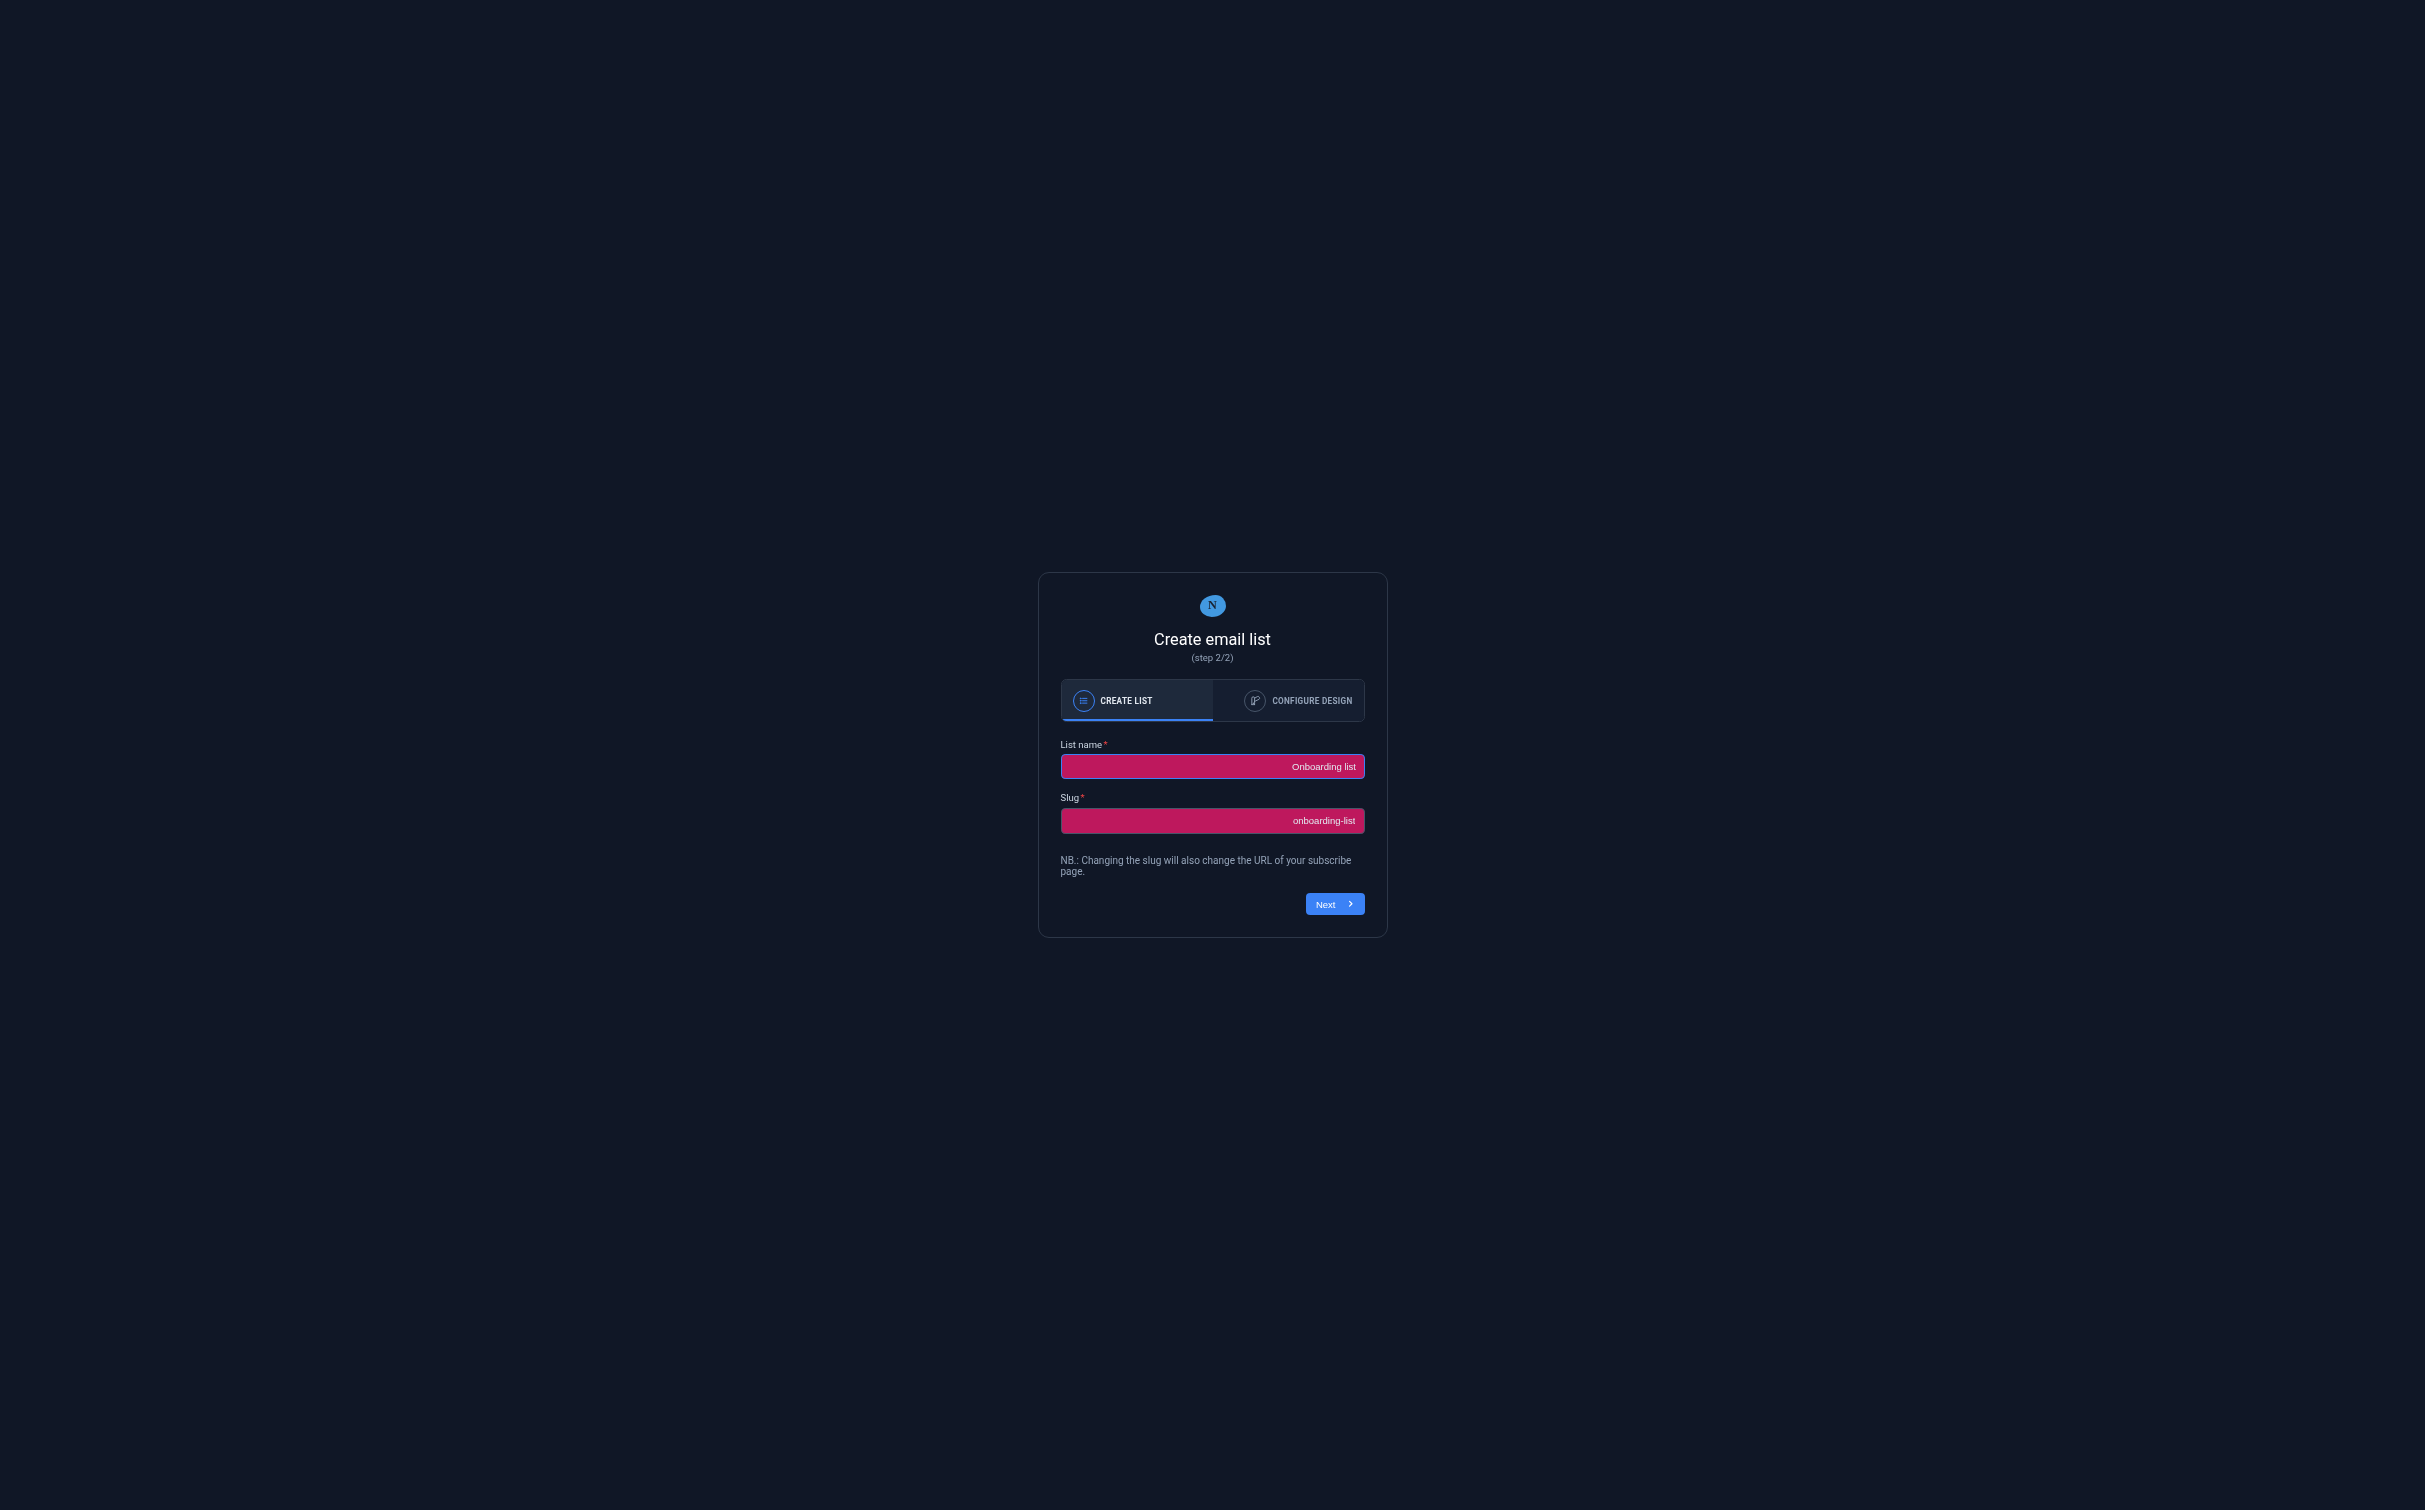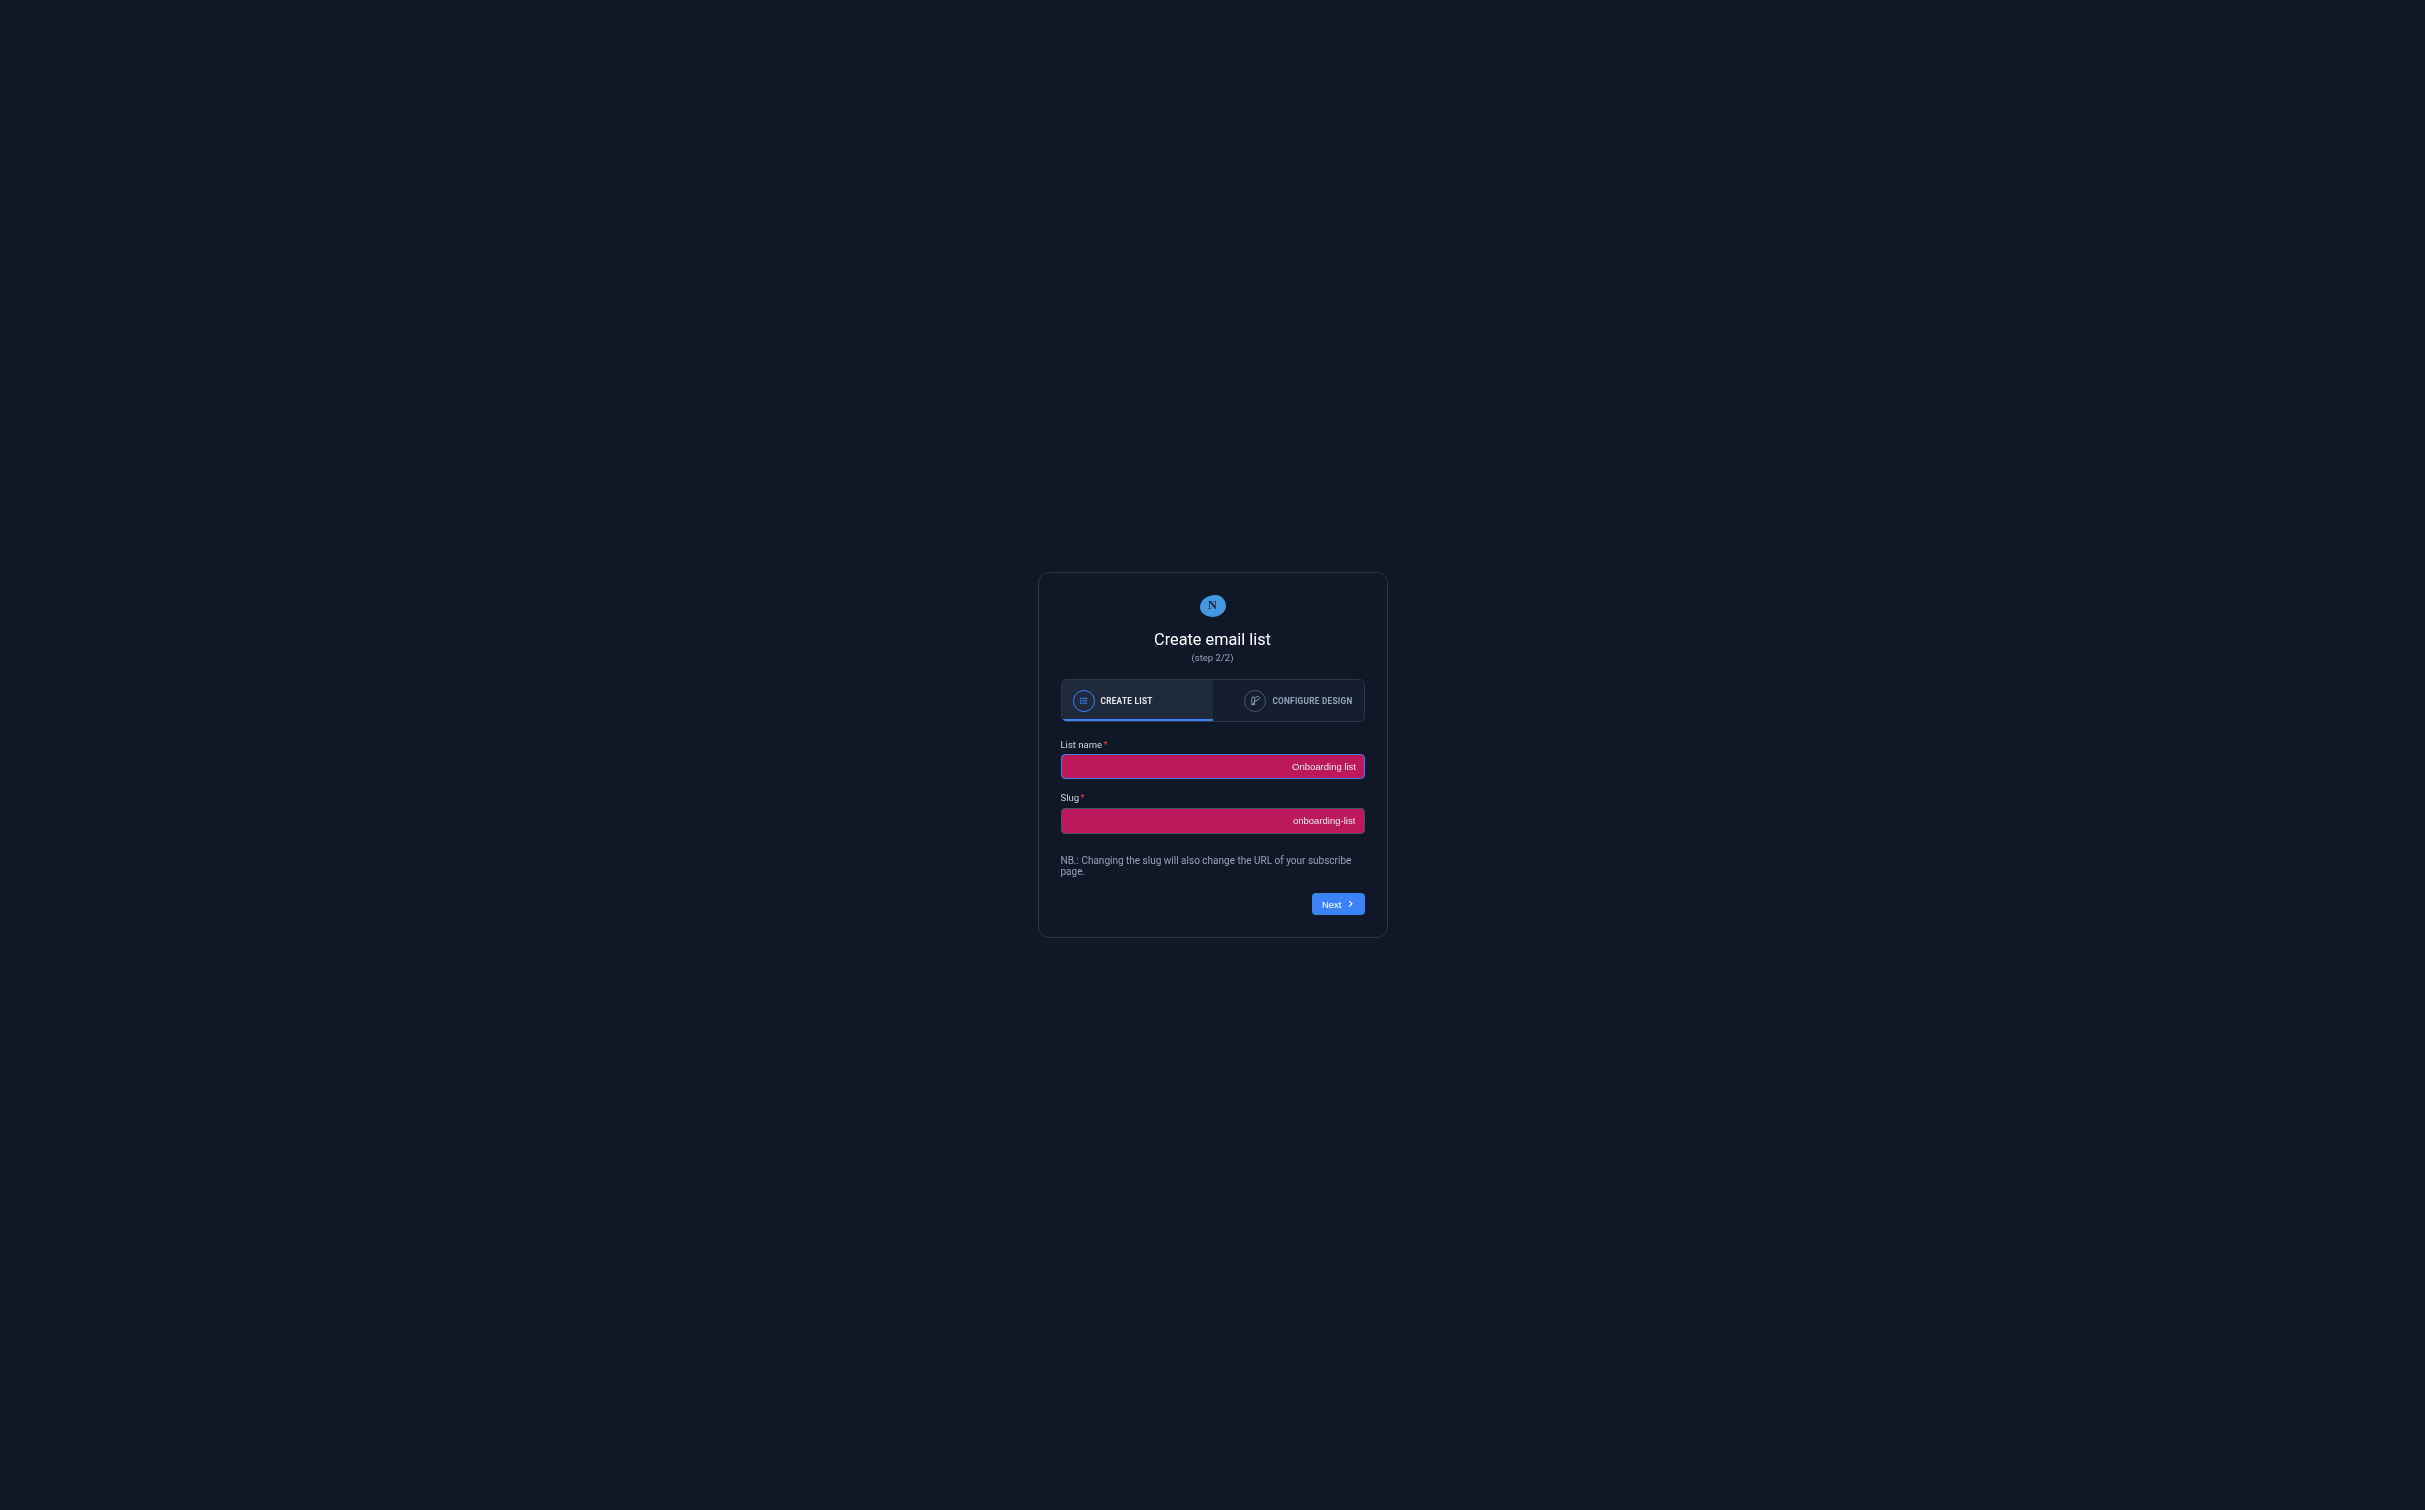--- a/index.html
+++ b/index.html
@@ -173,21 +173,21 @@
       background-color: #3b82f6;
       color: #ffffff;
       border: none;
       border-radius: 4.1px;
       padding: 5.4px 9.5px;
       font-size: 9.5px;
       font-weight: 500;
       cursor: pointer;
       display: flex;
       align-items: flex-start;
-      gap: 4px;
+      gap: 10px;
     }
 
     .chevron-right {
       width: 9.5px;
       height: 9.5px;
     }
 
     .list-icon {
       width: 9.5px;
       height: 9.5px;

